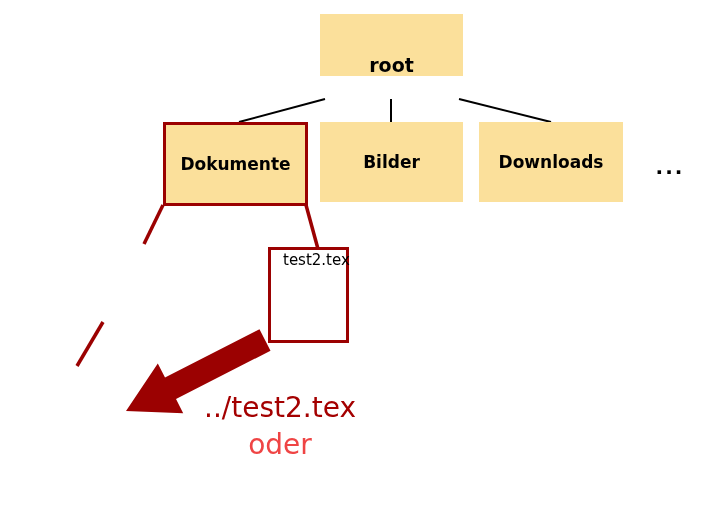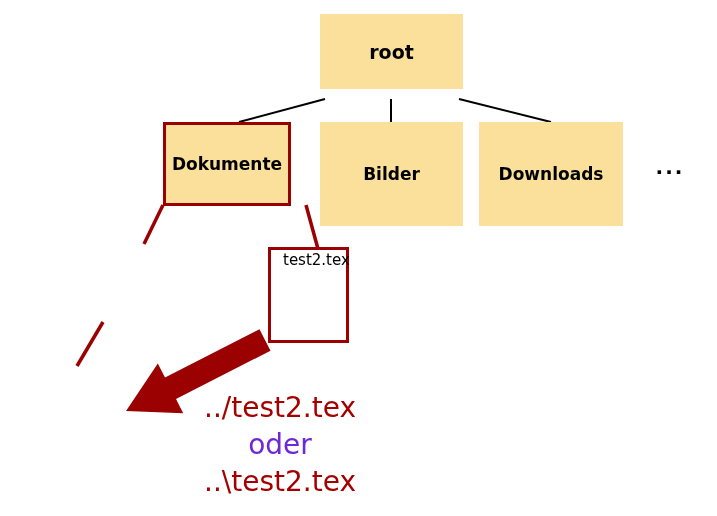--- a/index.html
+++ b/index.html
@@ -24,60 +24,59 @@
     white-space:nowrap;
   }
   .red-file{border:3px solid var(--accent-red);padding-left:12px;}
   .gray-file{border:3px solid var(--file-gray);}
   .ellipsis{
     position:absolute;font-weight:bold;font-size:20px;text-align:center;
     letter-spacing:2px;
   }
   .caption{position:absolute;text-align:center;font-size:28px;line-height:37px;}
   .cap-red{color:var(--path-red);}
-  .cap-black{color:#6d28d9;}
+  .cap-black{color:#ef4444;}
 </style>
 </head>
 <body>
 
 <div class="canvas">
 
   <svg class="edges" viewBox="0 0 717 516">
     <line class="e-black" x1="325" y1="99" x2="239" y2="122"></line>
     <line class="e-black" x1="391" y1="99" x2="391" y2="122"></line>
     <line class="e-black" x1="459" y1="99" x2="551" y2="122"></line>
     <line class="e-red" x1="163" y1="205" x2="144" y2="244"></line>
     <line class="e-red" x1="306" y1="205" x2="318" y2="249"></line>
     <line class="e-red" x1="103" y1="322" x2="77" y2="366"></line>
     <polygon class="arrow" points="259.5,329.3 165,377.6 157.8,363.4 126,411 183.2,413.2 176,399 270.5,350.7"></polygon>
   </svg>
 
-  <div class="node folder plain big" style="left:320px;top:14px;width:143px;height:75px;">
+  <div class="node folder plain big" style="left:320px;top:14px;width:143px;height:62px;align-items:flex-end;">
     <span>root</span>
   </div>
 
-  <div class="node folder outlined" style="left:163px;top:122px;width:128px;height:84px;">
+  <div class="node folder outlined" style="left:163px;top:122px;width:145px;height:84px;">
     <span>Dokumente</span>
   </div>
 
-  <div class="node folder plain" style="left:320px;top:122px;width:143px;height:104px;">
+  <div class="node folder plain" style="left:320px;top:122px;width:143px;height:80px;">
     <span>Bilder</span>
   </div>
 
-  <div class="node folder plain" style="left:479px;top:122px;width:144px;height:104px;">
+  <div class="node folder plain" style="left:479px;top:122px;width:144px;height:80px;">
     <span>Downloads</span>
   </div>
 
   <div class="ellipsis" style="left:644px;top:155px;width:52px;">...</div>
 
 
   <div class="node file red-file" style="left:268px;top:247px;width:81px;height:96px;">
     <span>test2.tex</span>
   </div>
 
 
   <div class="caption" style="left:200px;top:389px;width:160px;">
     <div class="cap-red">../test2.tex</div>
     <div class="cap-black">oder</div>
-    <div class="cap-red">..\test2.tex</div>
   </div>
 
 </div>
 
 </body></html>

